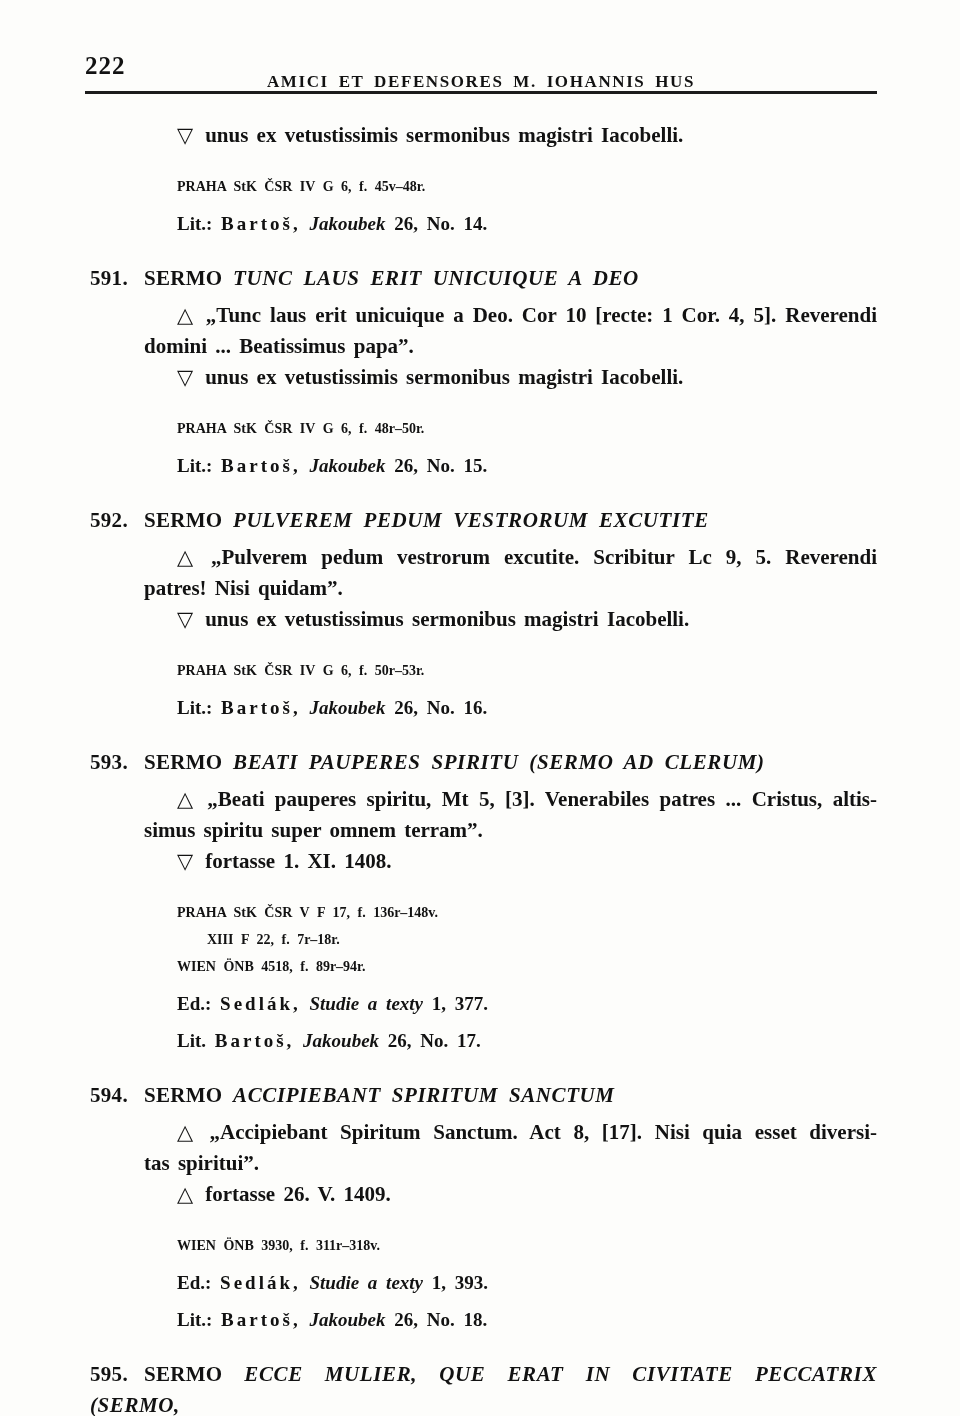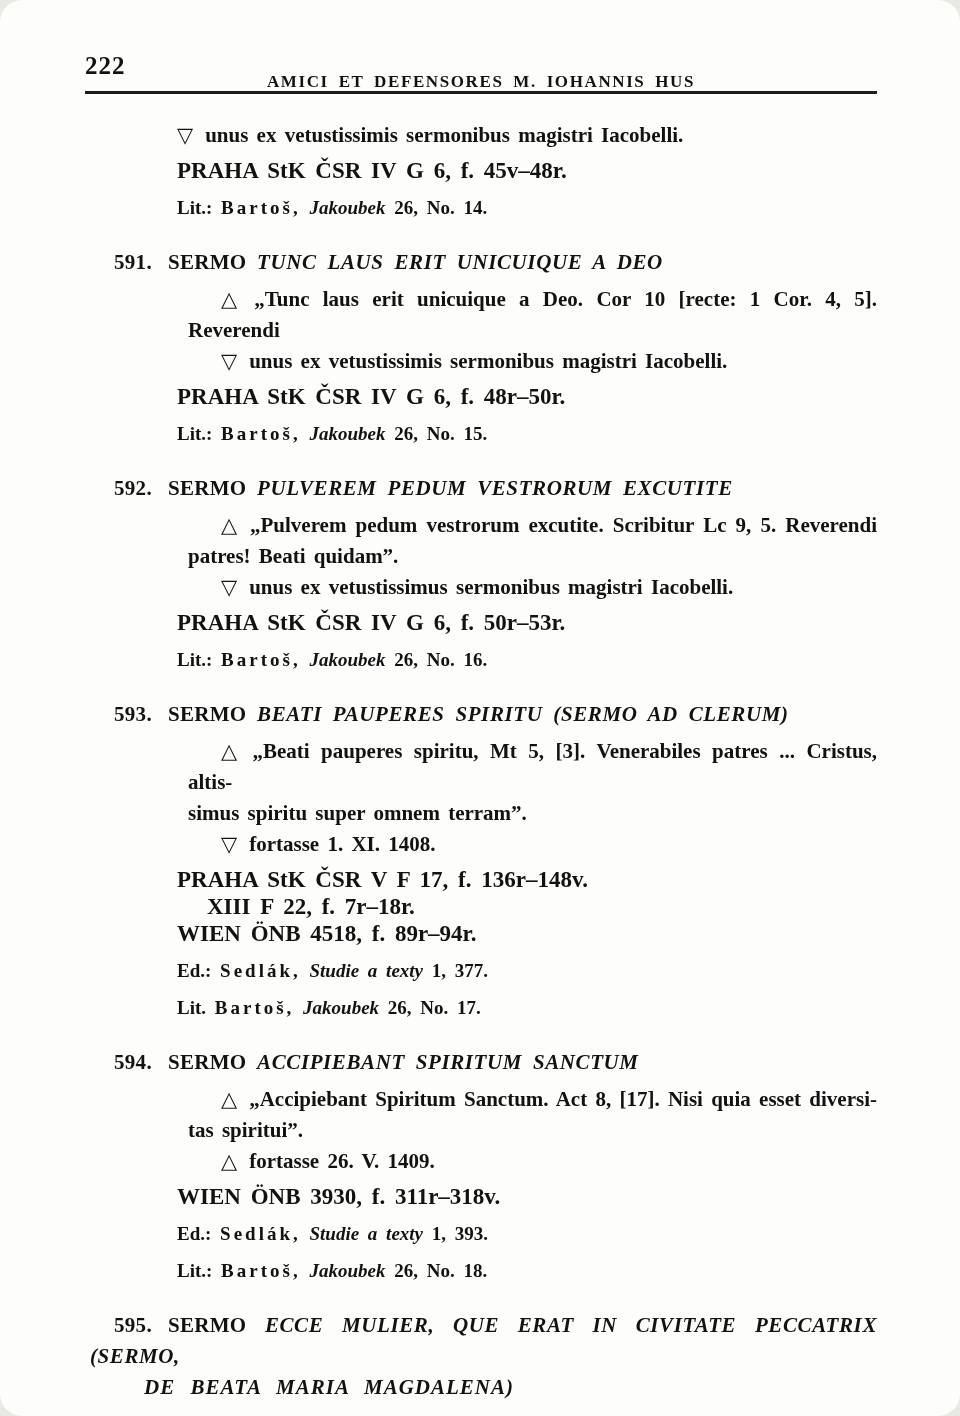--- a/index.html
+++ b/index.html
@@ -14,21 +14,20 @@
     margin: 0 auto;
     background: #fdfdfb;
     color: #121212;
     font-family: "Liberation Serif", "DejaVu Serif", serif;
     font-weight: bold;
     font-size: 21px;
     line-height: 31px;
     box-sizing: border-box;
     padding: 50px 83px 0 85px;
     overflow: hidden;
-    border-radius: 22px;
   }
   
   .header-row {
     position: relative;
     height: 30px;
   }
   .pagenum {
     font-size: 25px;
     letter-spacing: 1px;
   }
@@ -58,23 +57,23 @@
     text-align-last: justify;
   }
   .q2 { }
   .tri {
     font-family: "DejaVu Sans", sans-serif;
     font-weight: normal;
     font-size: 21px;
     margin-right: 12px;
   }
   .ms-block {
-    margin-top: 6px;
+    margin-top: 22px;
     padding-left: 33px;
-    font-size: 23px;
+    font-size: 14px;
     line-height: 27px;
     word-spacing: 4px;
   }
   .ms-line.indent { padding-left: 30px; }  
   .ed-line, .lit-line {
     margin-top: 10px;
     padding-left: 33px;
     font-size: 19px;
     line-height: 27px;
     word-spacing: 4px;
@@ -84,34 +83,33 @@
   
   .entry { margin-top: 26px; }
   .entry-head {
     padding-left: 5px;       
     letter-spacing: 0.3px;
     word-spacing: 5px;
   }
   .entry-head .num {
     display: inline-block;
     width: 54px;             
-    margin-left: 24px;
   }
   .entry-head .title { letter-spacing: 0.6px; }
   .entry-head.justified {
     text-align: justify;
     text-align-last: justify;
     font-family: Liberation Serif, serif;
   }
   .entry-head.cont {
     padding-left: 59px;      
     word-spacing: 9px;
     letter-spacing: 1px;
   }
-  .qblock { margin-top: 6px; margin-left: 44px; }
+  .qblock { margin-top: 6px; }
 </style>
 </head>
 <body>
 
 <div class="page">
 
   <div class="header-row">
     <span class="pagenum">222</span>
     <span class="running">AMICI ET DEFENSORES M. IOHANNIS HUS</span>
   </div>
@@ -123,35 +121,36 @@
       <div class="ms-line">PRAHA StK ČSR IV G 6, f. 45v–48r.</div>
     </div>
     <div class="lit-line"><span>Lit.:</span> <span class="spaced">Bartoš,</span> <span class="it">Jakoubek</span> <span>26, No. 14.</span></div>
   </section>
 
   <article class="entry">
     <div class="entry-head"><span class="num">591.</span><span>SERMO</span> <span class="title it">TUNC LAUS ERIT UNICUIQUE A DEO</span></div>
     <div class="entry-body">
       <div class="qblock">
         <div class="q1"><span class="tri">△</span><span>„Tunc laus erit unicuique a Deo. Cor 10 [recte: 1 Cor. 4, 5]. Reverendi</span></div>
+        <div class="q2">domini ... Beatissimus papa”.</div>
         <div class="note-line"><span class="tri">▽</span><span>unus ex vetustissimis sermonibus magistri Iacobelli.</span></div>
       </div>
       <div class="ms-block">
         <div class="ms-line">PRAHA StK ČSR IV G 6, f. 48r–50r.</div>
       </div>
       <div class="lit-line"><span>Lit.:</span> <span class="spaced">Bartoš,</span> <span class="it">Jakoubek</span> <span>26, No. 15.</span></div>
     </div>
   </article>
 
   <article class="entry">
     <div class="entry-head"><span class="num">592.</span><span>SERMO</span> <span class="title it">PULVEREM PEDUM VESTRORUM EXCUTITE</span></div>
     <div class="entry-body">
       <div class="qblock">
         <div class="q1"><span class="tri">△</span><span>„Pulverem pedum vestrorum excutite. Scribitur Lc 9, 5. Reverendi</span></div>
-        <div class="q2">patres! Beati quidam”.</div>
+        <div class="q2">patres! Nisi quidam”.</div>
         <div class="note-line"><span class="tri">▽</span><span>unus ex vetustissimus sermonibus magistri Iacobelli.</span></div>
       </div>
       <div class="ms-block">
         <div class="ms-line">PRAHA StK ČSR IV G 6, f. 50r–53r.</div>
       </div>
       <div class="lit-line"><span>Lit.:</span> <span class="spaced">Bartoš,</span> <span class="it">Jakoubek</span> <span>26, No. 16.</span></div>
     </div>
   </article>
 
   <article class="entry">

